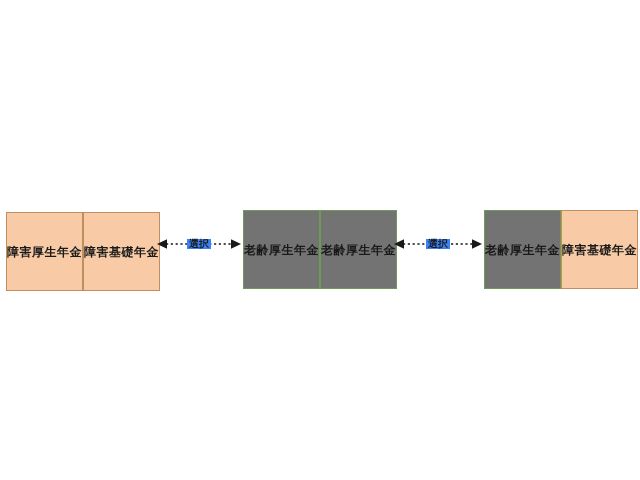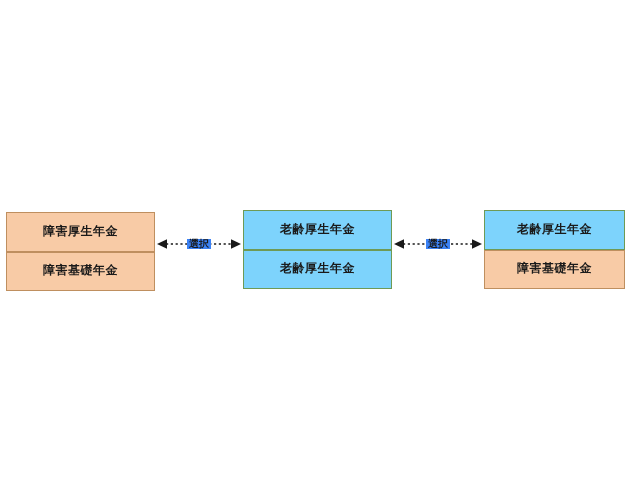--- a/index.html
+++ b/index.html
@@ -19,22 +19,21 @@
     width: 640px;
     height: 480px;
     background: #ffffff;
   }
 
   
   .pension-box {
     position: absolute;
     box-sizing: border-box;
     display: flex;
-    flex-direction: column;
-    font-family: Liberation Mono, monospace;
+    flex-direction: row;
   }
 
   .cell {
     box-sizing: border-box;
     flex: 1 1 50%;
     display: flex;
     align-items: center;
     justify-content: center;
     font-size: 12px;
     font-weight: bold;
@@ -42,21 +41,21 @@
     letter-spacing: 0.5px;
     white-space: nowrap;
     line-height: 1;
   }
 
   .cell.orange {
     background: #f8cba6;
     border: 1px solid #bf8f5f;
   }
   .cell.green {
-    background: #7dd3fc;
+    background: #737373;
     border: 1px solid #6e9a55;
   }
   
   .pension-box .cell + .cell {
     border-top-width: 0;
   }
   .pension-box .cell + .cell.divider-own {
     border-top-width: 1px;
   }
 

